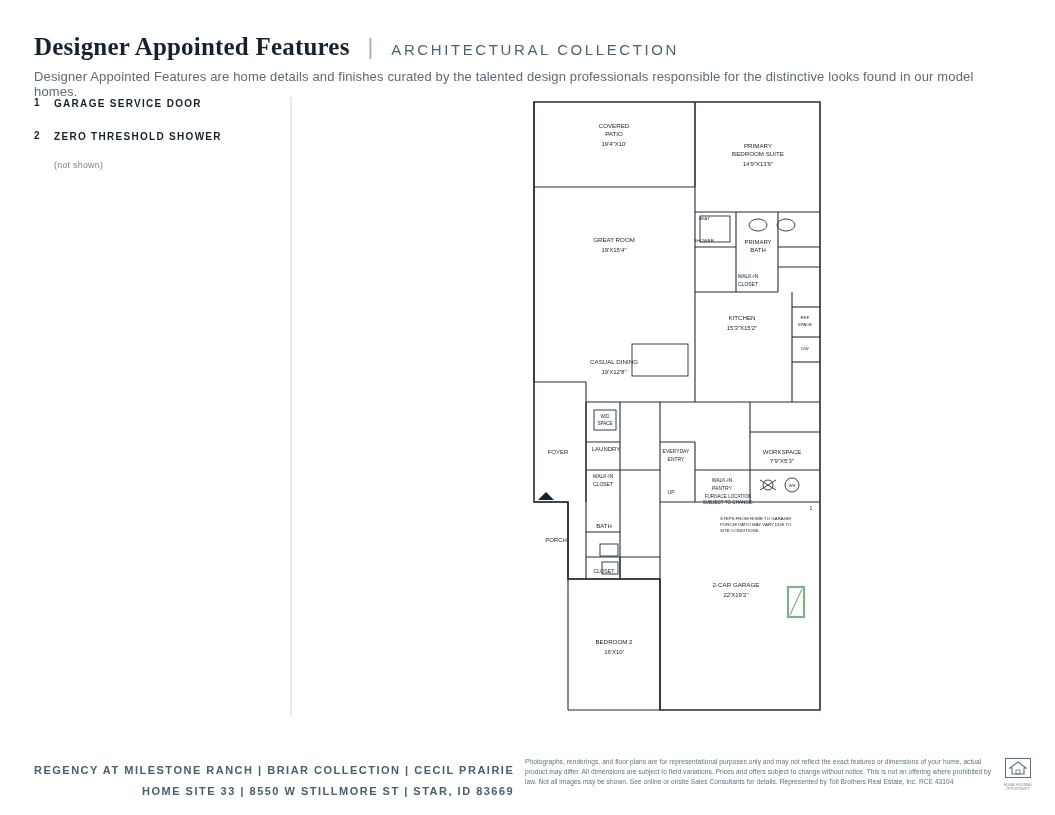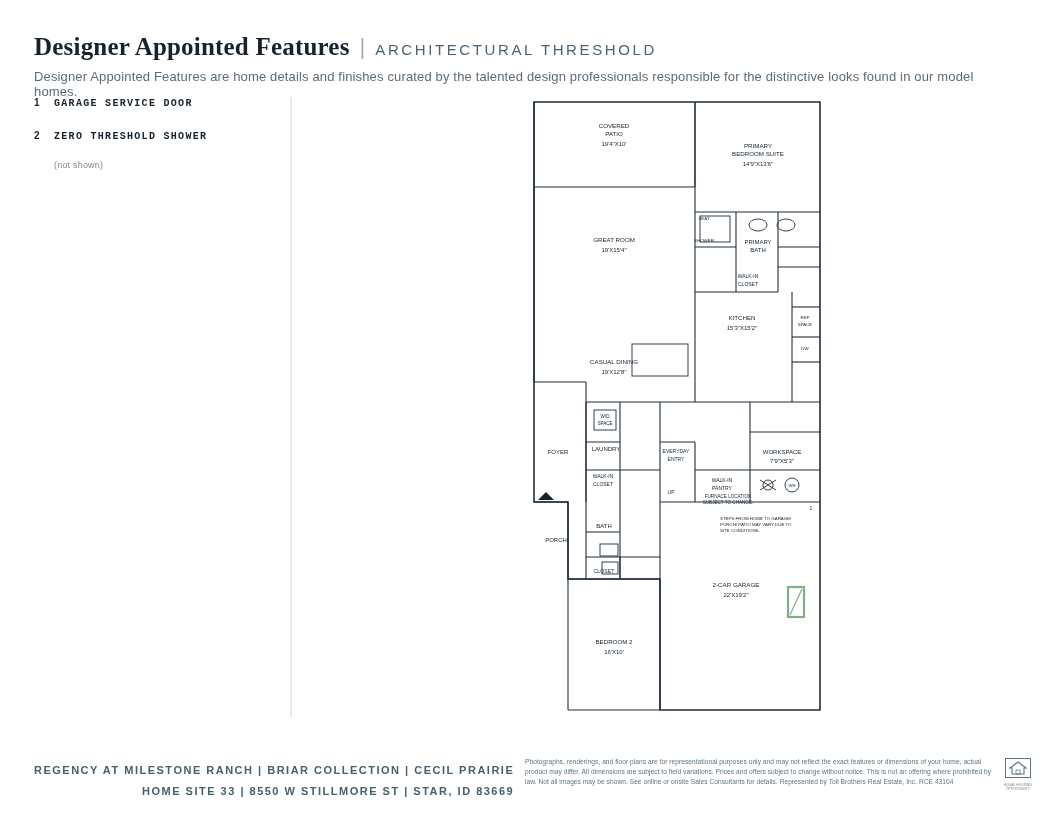--- a/index.html
+++ b/index.html
@@ -19,21 +19,21 @@
   
   .header {
     position: absolute;
     left: 34px;
     top: 33px;
     width: 980px;
   }
   .title-row {
     display: flex;
     align-items: baseline;
-    gap: 10px;
+    gap: 18px;
   }
   .title-main {
     font-family: "Liberation Serif", serif;
     font-size: 25px;
     font-weight: 700;
     color: #16232e;
     letter-spacing: 0.2px;
   }
   .title-sep {
     font-size: 22px;
@@ -75,21 +75,20 @@
   }
   .feature-body {
     flex: 1;
   }
   .feature-label {
     font-size: 10px;
     font-weight: 700;
     letter-spacing: 1.3px;
     color: #16232e;
     line-height: 1.3;
-    font-family: Liberation Mono, monospace;
   }
   .feature-note {
     font-size: 9px;
     color: #7b8992;
     letter-spacing: 0.2px;
     margin-top: 17px;
   }
 
   
   .divider {
@@ -149,21 +148,21 @@
     margin-top: 1px;
   }
 </style>
 </head>
 <body>
 
 <div class="header">
   <div class="title-row">
     <span class="title-main">Designer Appointed Features</span>
     <span class="title-sep">|</span>
-    <span class="title-sub">ARCHITECTURAL THRESHOLD</span>
+    <span class="title-sub">ARCHITECTURAL COLLECTION</span>
   </div>
   <div class="subtitle">Designer Appointed Features are home details and finishes curated by the talented design professionals responsible for the distinctive looks found in our model homes.</div>
 </div>
 
 <div class="features">
   <div class="feature">
     <div class="feature-num">1</div>
     <div class="feature-body">
       <div class="feature-label">GARAGE SERVICE DOOR</div>
     </div>

